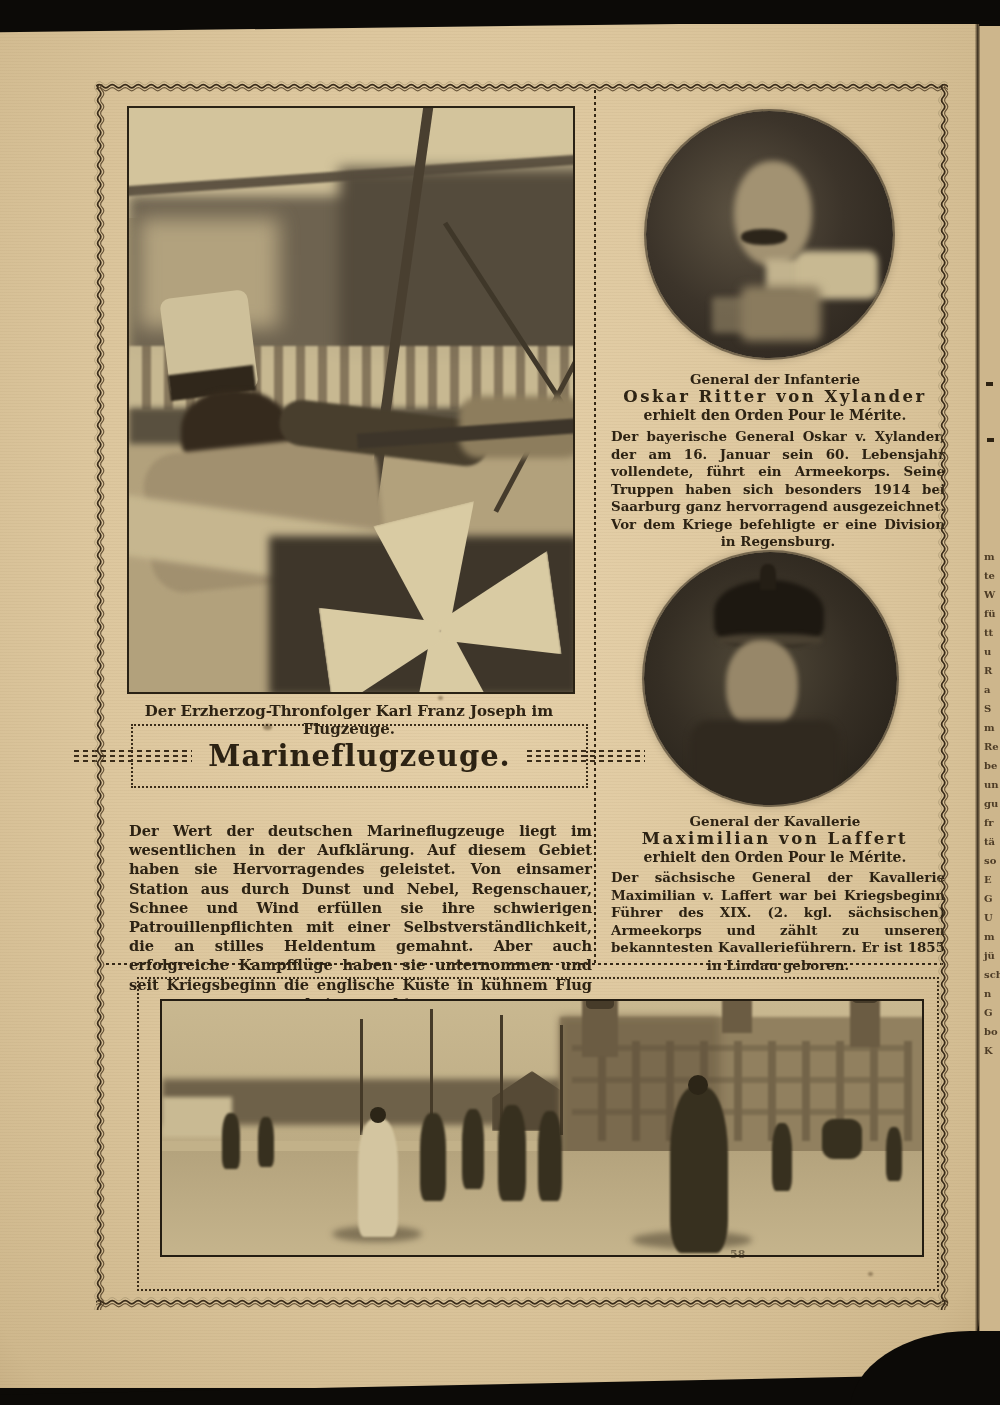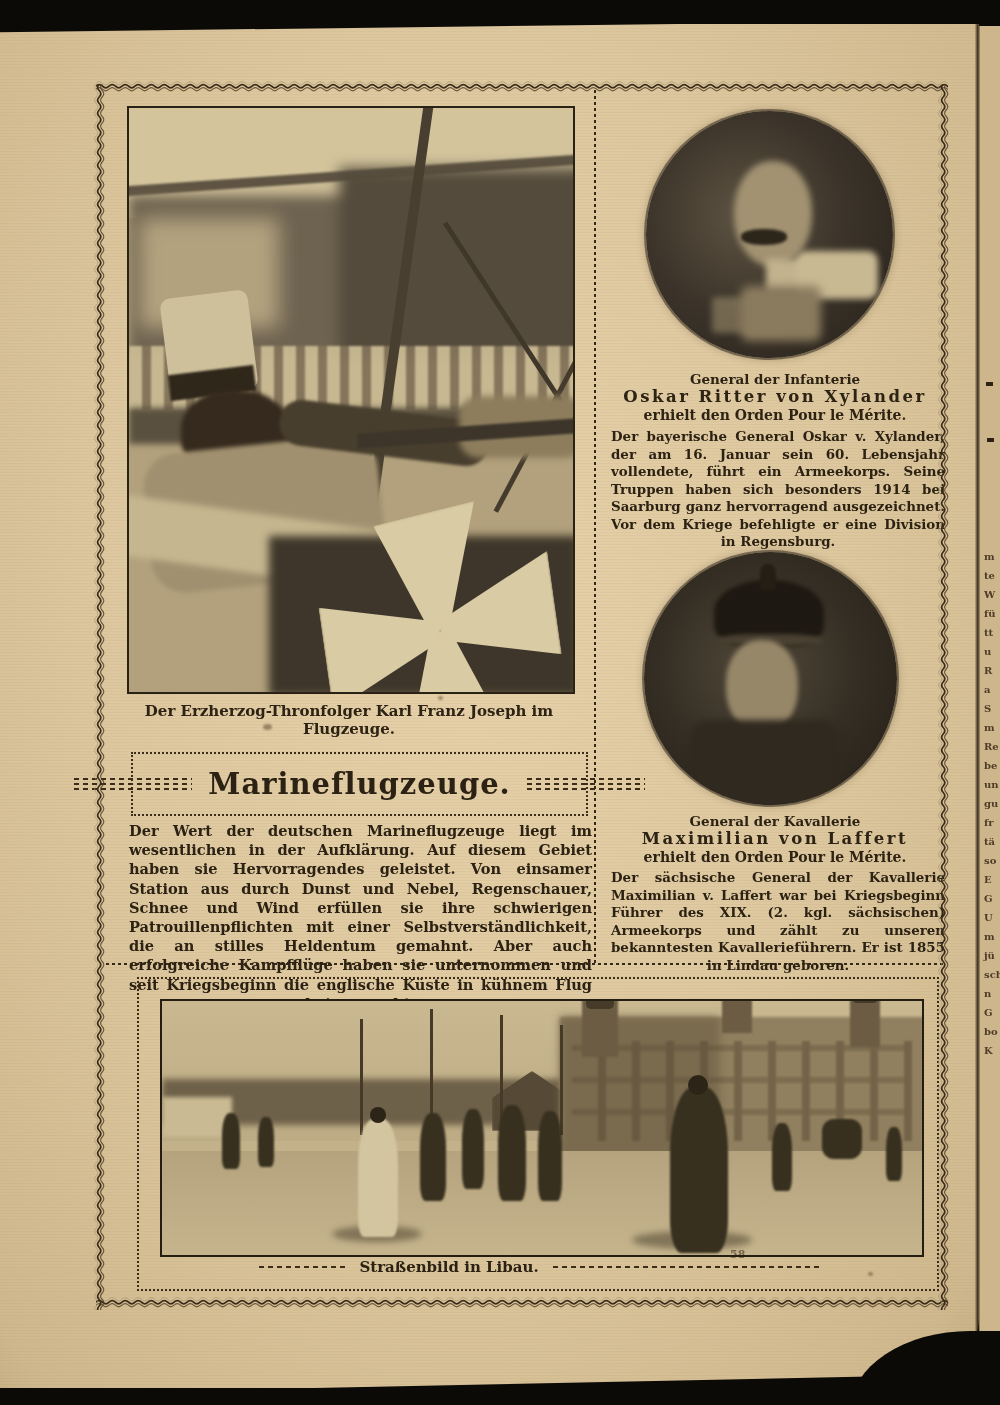--- a/index.html
+++ b/index.html
@@ -200,21 +200,21 @@
       <div class="ph pp-cross">
         <div class="cross-arm ca-up"></div>
         <div class="cross-arm ca-down"></div>
         <div class="cross-arm ca-left"></div>
         <div class="cross-arm ca-right"></div>
       </div>
     </div>
 
     <div class="caption plane-caption ink" style="top:678px;">Der Erzherzog-Thronfolger Karl Franz Joseph im Flugzeuge.</div>
 
-    <div class="headline-box" style="top:728px;">
+    <div class="headline-box" style="top:700px;">
       <div class="dash-block">
         <div class="dash-row" style="width:118px;"></div>
         <div class="dash-row" style="width:118px;"></div>
         <div class="dash-row" style="width:118px;"></div>
       </div>
       <h1 class="headline ink">Marineflugzeuge.</h1>
       <div class="dash-block">
         <div class="dash-row" style="width:118px;"></div>
         <div class="dash-row" style="width:118px;"></div>
         <div class="dash-row" style="width:118px;"></div>
@@ -280,25 +280,20 @@
       <div class="st-fig" style="left:376px;top:110px;width:24px;height:90px;"></div>
       <div class="st-fig" style="left:60px;top:112px;width:18px;height:56px;"></div>
       <div class="st-fig" style="left:96px;top:116px;width:16px;height:50px;"></div>
       <div class="st-fig" style="left:508px;top:86px;width:58px;height:166px;"></div>
       <div class="st-head" style="left:526px;top:74px;width:20px;height:20px;"></div>
       <div class="st-fig" style="left:610px;top:122px;width:20px;height:68px;"></div>
       <div class="st-fig" style="left:660px;top:118px;width:40px;height:40px;border-radius:30%;"></div>
       <div class="st-fig" style="left:724px;top:126px;width:16px;height:54px;"></div>
     </div>
 
-    <div class="street-caption-row" style="top:1234px;">
-      <div class="dash-row" style="width:86px;"></div>
-      <div class="street-caption ink">Straßenbild in Libau.</div>
-      <div class="dash-row" style="width:268px;"></div>
-    </div>
     <div class="page-mark ink" style="top:1224px;">58</div>
   </div>
 
   <div class="edge-crease"></div>
   <div class="edge-sliver"></div>
   <div class="edge-mark" style="left:986px;top:382px;"></div>
   <div class="edge-mark" style="left:987px;top:438px;"></div>
   <div class="edge-frags">
       <span>m</span>
       <span>te</span>

